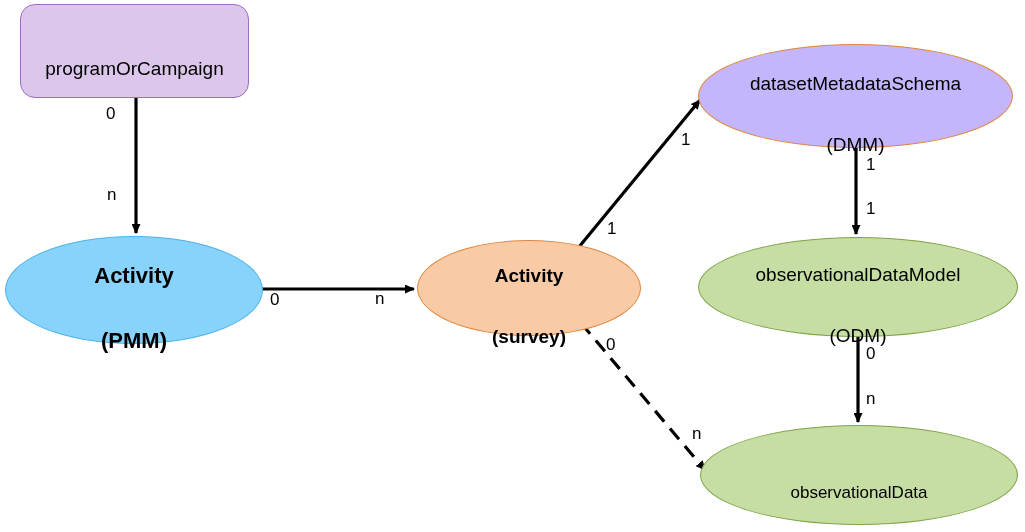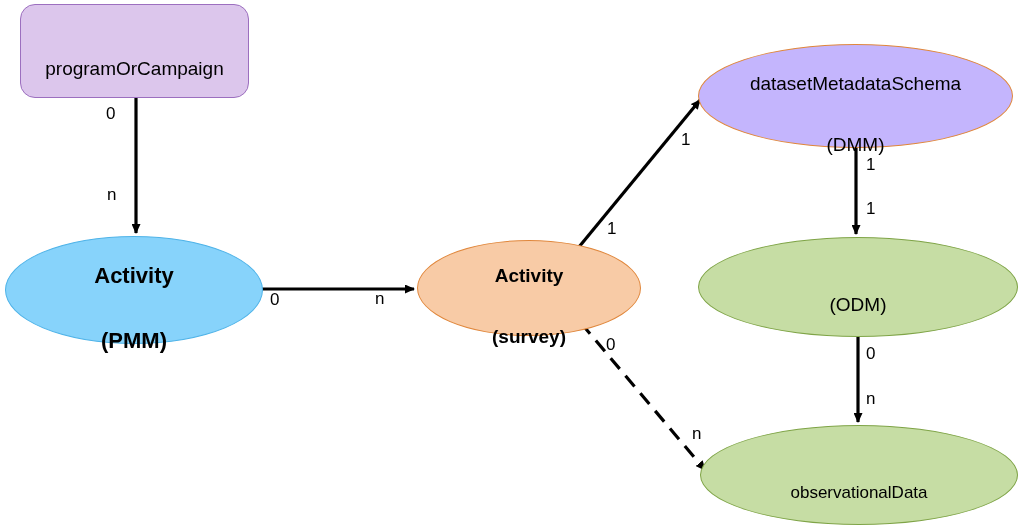--- a/index.html
+++ b/index.html
@@ -86,20 +86,21 @@
       </div>
       <div class="node node-ellipse" style="left: 417px; top: 240px; width: 224px; height: 96px; background: rgb(248, 203, 166); border: 1.6px solid rgb(224, 135, 60); font-size: 19px; font-weight: 700; color: rgb(0, 0, 0);">
         <span class="node-line">Activity</span>
         <span class="node-line">(survey)</span>
       </div>
       <div class="node node-ellipse" style="left: 698px; top: 44px; width: 315px; height: 104px; background: #c4b5fd; border: 1.6px solid rgb(224, 135, 60); font-size: 19px; font-weight: 400; color: rgb(0, 0, 0);">
         <span class="node-line">datasetMetadataSchema</span>
         <span class="node-line">(DMM)</span>
       </div>
       <div class="node node-ellipse" style="left: 698px; top: 237px; width: 320px; height: 100px; background: rgb(198, 221, 164); border: 1.6px solid rgb(127, 164, 71); font-size: 19px; font-weight: 400; color: rgb(0, 0, 0);">
+        <span class="node-line">observationalDataModel</span>
         <span class="node-line">(ODM)</span>
       </div>
       <div class="node node-ellipse" style="left: 700px; top: 425px; width: 318px; height: 100px; background: rgb(198, 221, 164); border: 1.6px solid rgb(127, 164, 71); font-size: 17px; font-weight: 400; color: rgb(0, 0, 0);">
         <span class="node-line">observationalData</span>
       </div>
     </div>
   <div id="labels-layer">
       <div class="edge-label" style="left: 106px; top: 105px;">0</div>
       <div class="edge-label" style="left: 107px; top: 186px;">n</div>
       <div class="edge-label" style="left: 270px; top: 291px;">0</div>

